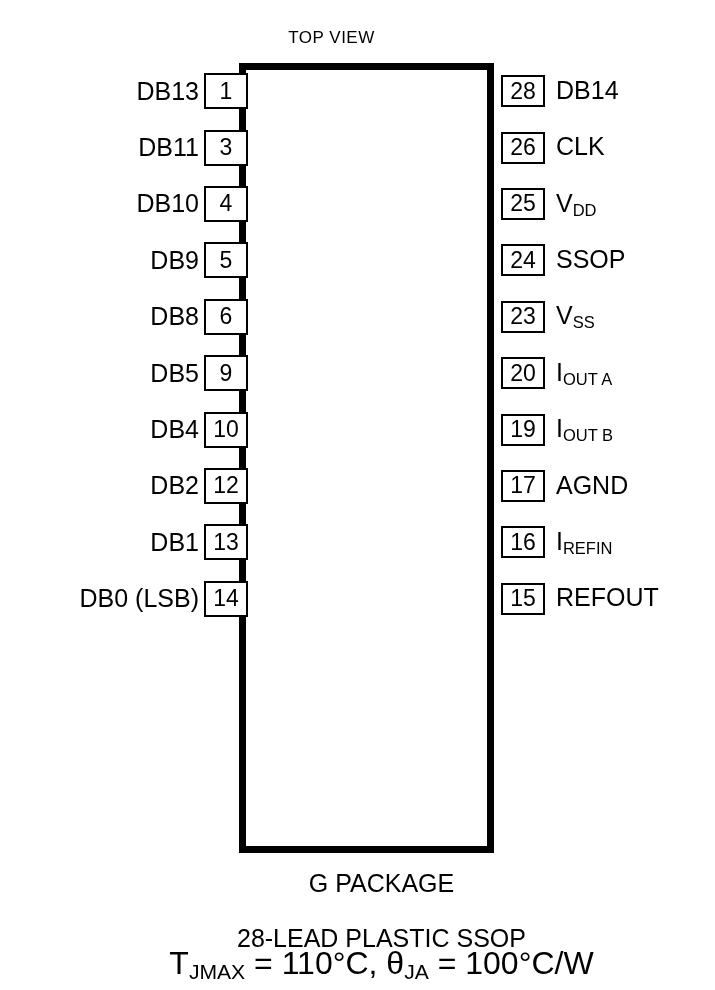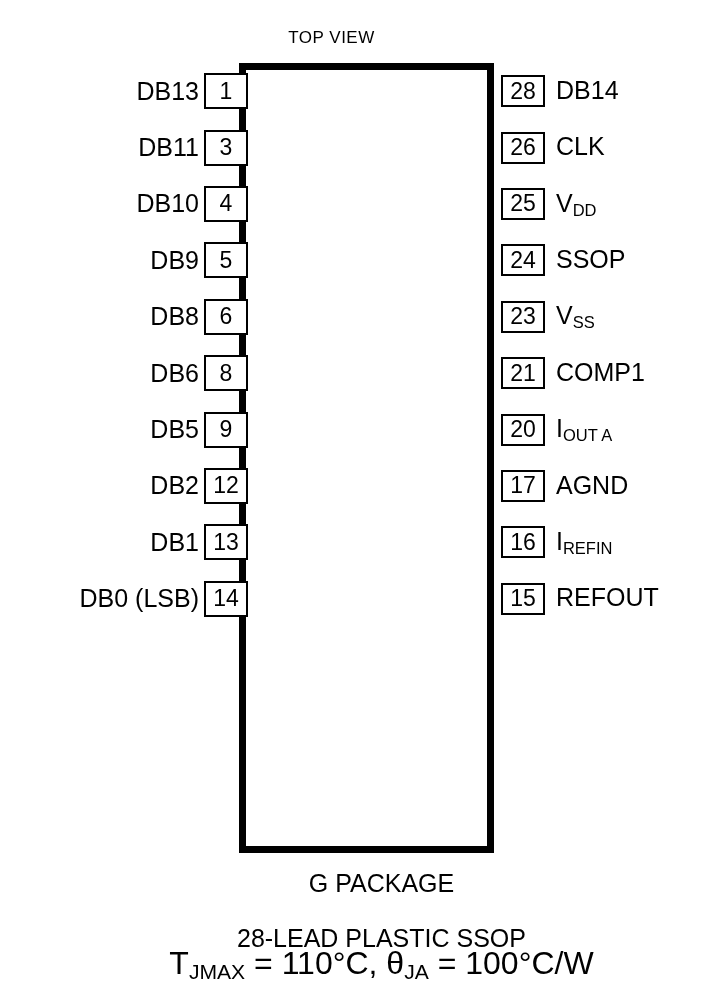--- a/index.html
+++ b/index.html
@@ -165,34 +165,34 @@
     </div>
 
     <div class="pin-row">
       <div class="left-label">DB8</div>
       <div class="left-box">6</div>
       <div class="right-box">23</div>
       <div class="right-label"><span class="nowrap"><span>V</span><sub>SS</sub></span></div>
     </div>
 
 
-    <div class="pin-row">
-      <div class="left-label">DB6</div>
-      <div class="left-box">8</div>
-      <div class="right-box">21</div>
-      <div class="right-label"><span class="nowrap"><span>COMP1</span><sub></sub></span></div>
-    </div>
 
     <div class="pin-row">
       <div class="left-label">DB5</div>
       <div class="left-box">9</div>
       <div class="right-box">20</div>
       <div class="right-label"><span class="nowrap"><span>I</span><sub>OUT A</sub></span></div>
     </div>
 
+    <div class="pin-row">
+      <div class="left-label">DB4</div>
+      <div class="left-box">10</div>
+      <div class="right-box">19</div>
+      <div class="right-label"><span class="nowrap"><span>I</span><sub>OUT B</sub></span></div>
+    </div>
 
 
     <div class="pin-row">
       <div class="left-label">DB2</div>
       <div class="left-box">12</div>
       <div class="right-box">17</div>
       <div class="right-label"><span class="nowrap"><span>AGND</span><sub></sub></span></div>
     </div>
 
     <div class="pin-row">

